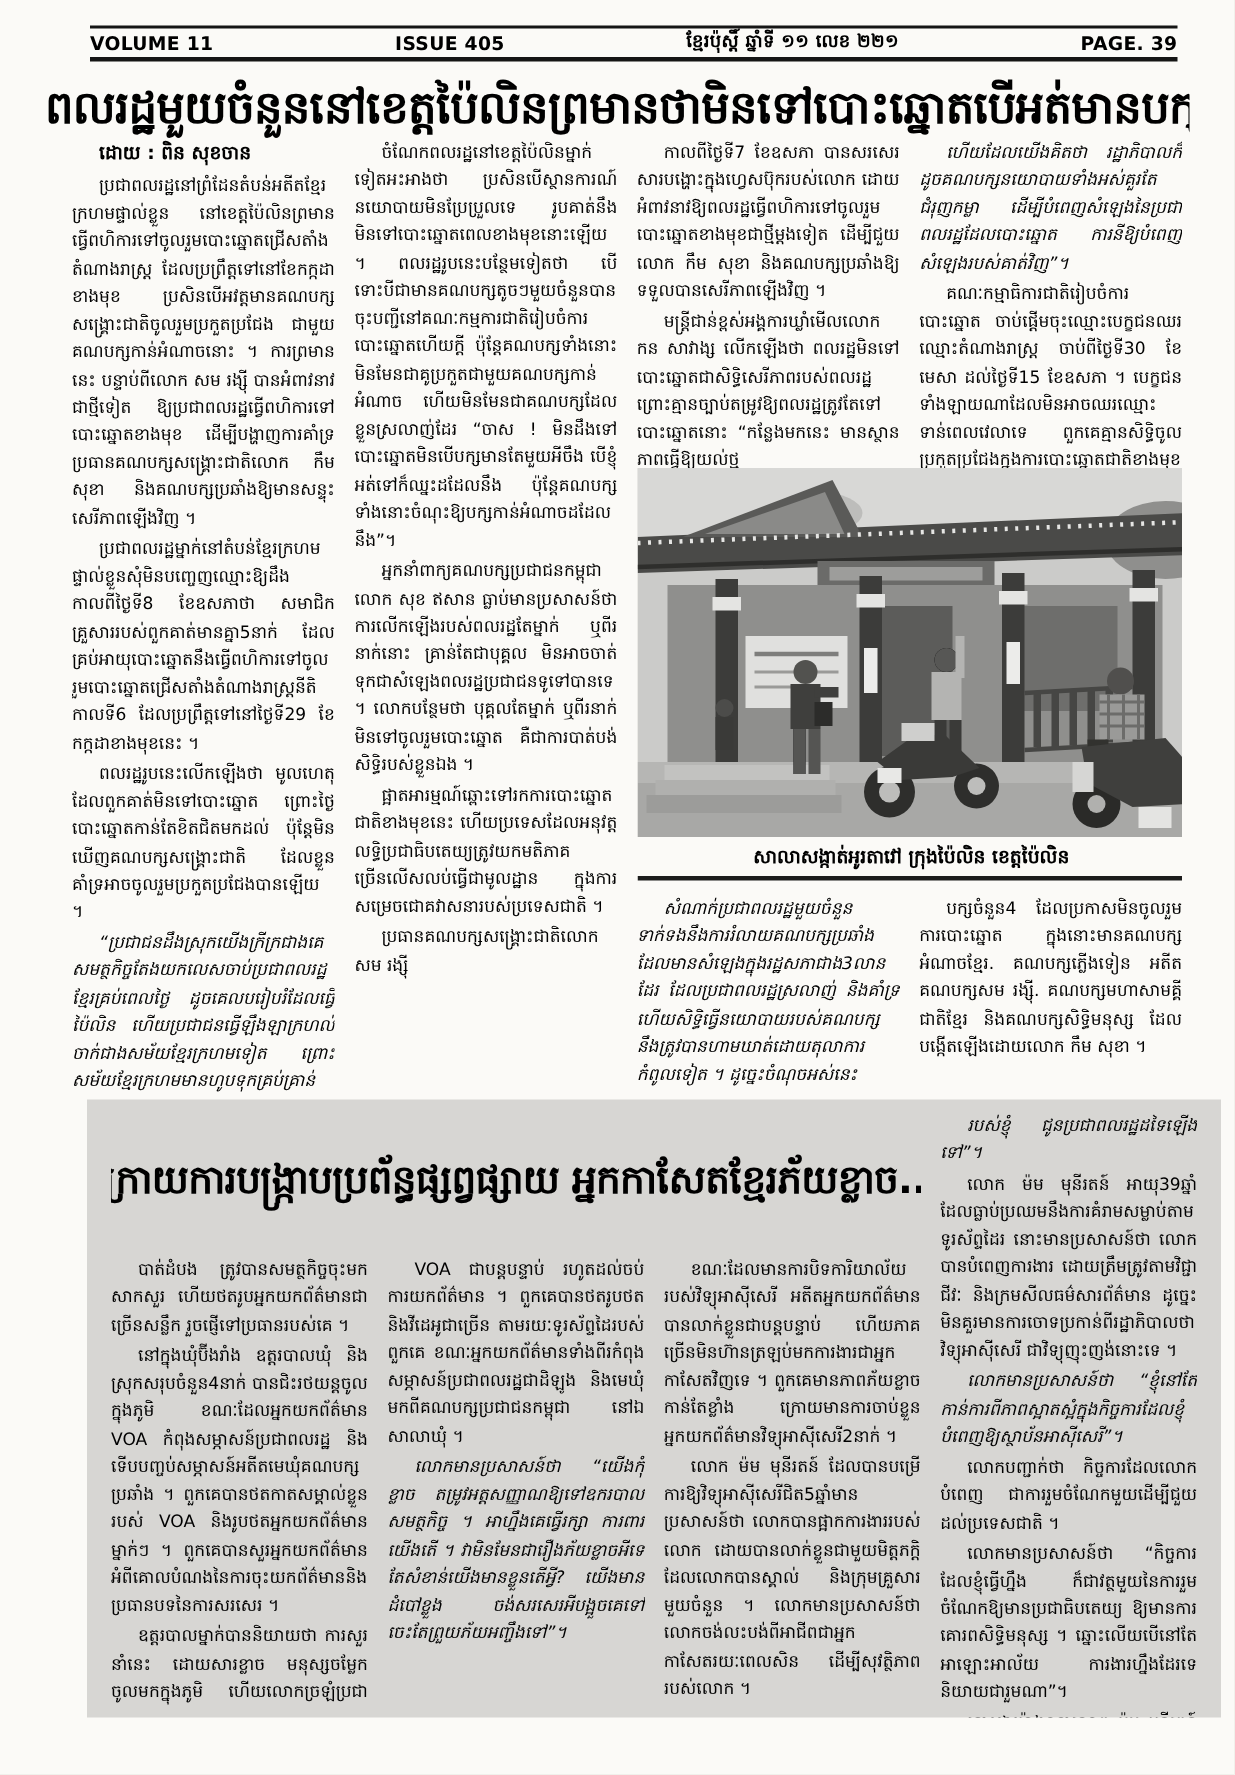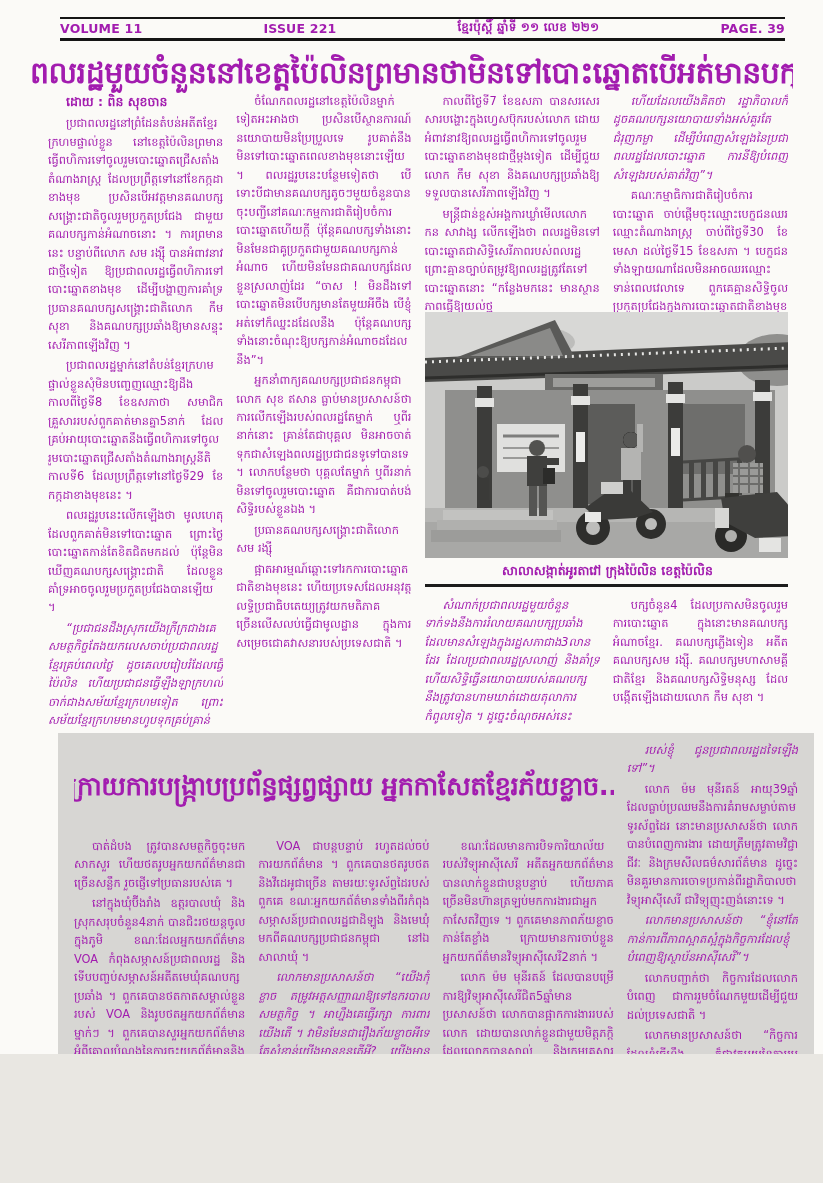--- a/index.html
+++ b/index.html
@@ -1,18 +1,18 @@
 <!DOCTYPE html>
 <html><head>
 <meta charset="utf-8">
 <style>
   html,body{margin:0;padding:0;background:#e9e7e2;}
   .page{
-    position:relative;width:823px;height:1054px;margin:0 auto;
-    background:#fbfaf7;color:#a21caf;overflow:hidden;
+    position:relative;width:823px;height:1183px;margin:0 auto;
+    background:#fbfaf7;color:#000000;overflow:hidden;
     font-family:"DejaVu Sans","Liberation Sans",sans-serif;
   }
   
   .mast-rule-top{position:absolute;left:60px;top:17px;width:725px;height:2px;background:#151515;}
   .mast-rule-bot{position:absolute;left:60px;top:38px;width:725px;height:3px;background:#151515;}
   .masthead{
     position:absolute;left:60px;top:19px;width:725px;height:18px;
     display:flex;align-items:center;justify-content:space-between;
     font-weight:bold;font-size:12.5px;letter-spacing:.2px;white-space:nowrap;
   }
@@ -68,21 +68,21 @@
   .a2-col4.colblock{max-height:404px;}
 </style>
 </head>
 <body>
 
 <div class="page">
 
   <div class="mast-rule-top"></div>
   <div class="masthead">
     <span>VOLUME 11</span>
-    <span>ISSUE 221</span>
+    <span>ISSUE 405</span>
     <span class="kh">ខ្មែរប៉ុស្តិ៍ ឆ្នាំទី ១១ លេខ ២២១</span>
     <span>PAGE. 39</span>
   </div>
   <div class="mast-rule-bot"></div>
 
   <div class="headline1">ពលរដ្ឋមួយចំនួននៅខេត្តប៉ៃលិនព្រមានថាមិនទៅបោះឆ្នោតបើអត់មានបក្សប្រឆាំង</div>
 
   <div class="a1-grid">
 
     <div class="colblock a1-col1">
@@ -91,22 +91,22 @@
           <p>ប្រជាពលរដ្ឋនៅព្រំដែនតំបន់អតីតខ្មែរក្រហមផ្ទាល់ខ្លួន នៅខេត្តប៉ៃលិនព្រមានធ្វើពហិការទៅចូលរួមបោះឆ្នោតជ្រើសតាំងតំណាងរាស្ត្រ ដែលប្រព្រឹត្តទៅនៅខែកក្កដាខាងមុខ ប្រសិនបើអវត្តមានគណបក្សសង្គ្រោះជាតិចូលរួមប្រកួតប្រជែង ជាមួយគណបក្សកាន់អំណាចនោះ ។ ការព្រមាននេះ បន្ទាប់ពីលោក សម រង្ស៊ី បានអំពាវនាវជាថ្មីទៀត ឱ្យប្រជាពលរដ្ឋធ្វើពហិការទៅបោះឆ្នោតខាងមុខ ដើម្បីបង្ហាញការគាំទ្រប្រធានគណបក្សសង្គ្រោះជាតិលោក កឹម សុខា និងគណបក្សប្រឆាំងឱ្យមានសន្ទុះសេរីភាពឡើងវិញ ។</p>
           <p>ប្រជាពលរដ្ឋម្នាក់នៅតំបន់ខ្មែរក្រហមផ្ទាល់ខ្លួនសុំមិនបញ្ចេញឈ្មោះឱ្យដឹង កាលពីថ្ងៃទី8 ខែឧសភាថា សមាជិកគ្រួសាររបស់ពួកគាត់មានគ្នា5នាក់ ដែលគ្រប់អាយុបោះឆ្នោតនឹងធ្វើពហិការទៅចូលរួមបោះឆ្នោតជ្រើសតាំងតំណាងរាស្ត្រនីតិកាលទី6 ដែលប្រព្រឹត្តទៅនៅថ្ងៃទី29 ខែកក្កដាខាងមុខនេះ ។</p>
           <p>ពលរដ្ឋរូបនេះលើកឡើងថា មូលហេតុដែលពួកគាត់មិនទៅបោះឆ្នោត ព្រោះថ្ងៃបោះឆ្នោតកាន់តែខិតជិតមកដល់ ប៉ុន្តែមិនឃើញគណបក្សសង្គ្រោះជាតិ ដែលខ្លួនគាំទ្រអាចចូលរួមប្រកួតប្រជែងបានឡើយ ។</p>
           <p class="italic">“ប្រជាជនដឹងស្រុកយើងក្រីក្រជាងគេ សមត្ថកិច្ចតែងយកលេសចាប់ប្រជាពលរដ្ឋខ្មែរគ្រប់ពេលថ្ងៃ ដូចគេលបរៀបរំដែលធ្វើប៉ៃលិន ហើយប្រជាជនធ្វើឡឹងឡាក្រហល់ចាក់ជាងសម័យខ្មែរក្រហមទៀត ព្រោះសម័យខ្មែរក្រហមមានហូបទុកគ្រប់គ្រាន់ ឫយអត់មានជំពាក់គេ សម័យនេះជំពាក់គេវ័ណ្ឌក”។</p>
         </div>
     </div>
 
     <div class="colblock a1-col2">
         <p>ចំណែកពលរដ្ឋនៅខេត្តប៉ៃលិនម្នាក់ទៀតអះអាងថា ប្រសិនបើស្ថានការណ៍នយោបាយមិនប្រែប្រួលទេ រូបគាត់នឹងមិនទៅបោះឆ្នោតពេលខាងមុខនោះឡើយ ។ ពលរដ្ឋរូបនេះបន្ថែមទៀតថា បើទោះបីជាមានគណបក្សតូចៗមួយចំនួនបានចុះបញ្ជីនៅគណៈកម្មការជាតិរៀបចំការបោះឆ្នោតហើយក្ដី ប៉ុន្តែគណបក្សទាំងនោះមិនមែនជាគូប្រកួតជាមួយគណបក្សកាន់អំណាច ហើយមិនមែនជាគណបក្សដែលខ្លួនស្រលាញ់ដែរ “ចាស ! មិនដឹងទៅបោះឆ្នោតមិនបើបក្សមានតែមួយអីចឹង បើខ្ញុំអត់ទៅក៏ឈ្នះដដែលនឹង ប៉ុន្តែគណបក្សទាំងនោះចំណុះឱ្យបក្សកាន់អំណាចដដែលនឹង”។</p>
         <p>អ្នកនាំពាក្យគណបក្សប្រជាជនកម្ពុជាលោក សុខ ឥសាន ធ្លាប់មានប្រសាសន៍ថា ការលើកឡើងរបស់ពលរដ្ឋតែម្នាក់ ឬពីរនាក់នោះ គ្រាន់តែជាបុគ្គល មិនអាចចាត់ទុកជាសំឡេងពលរដ្ឋប្រជាជនទូទៅបានទេ ។ លោកបន្ថែមថា បុគ្គលតែម្នាក់ ឬពីរនាក់មិនទៅចូលរួមបោះឆ្នោត គឺជាការបាត់បង់សិទ្ធិរបស់ខ្លួនឯង ។</p>
+        <p>ផ្អាតអារម្មណ៍ឆ្ពោះទៅរកការបោះឆ្នោតជាតិខាងមុខនេះ ហើយប្រទេសដែលអនុវត្តលទ្ធិប្រជាធិបតេយ្យត្រូវយកមតិភាគច្រើនលើសលប់ធ្វើជាមូលដ្ឋាន ក្នុងការសម្រេចជោគវាសនារបស់ប្រទេសជាតិ ។</p>
         <p>ប្រធានគណបក្សសង្គ្រោះជាតិលោក សម រង្ស៊ី</p>
-        <p>ផ្អាតអារម្មណ៍ឆ្ពោះទៅរកការបោះឆ្នោតជាតិខាងមុខនេះ ហើយប្រទេសដែលអនុវត្តលទ្ធិប្រជាធិបតេយ្យត្រូវយកមតិភាគច្រើនលើសលប់ធ្វើជាមូលដ្ឋាន ក្នុងការសម្រេចជោគវាសនារបស់ប្រទេសជាតិ ។</p>
       </div>
 
     <div class="colblock a1-col3top">
         <p>កាលពីថ្ងៃទី7 ខែឧសភា បានសរសេរសារបង្ហោះក្នុងហ្វេសប៊ុករបស់លោក ដោយអំពាវនាវឱ្យពលរដ្ឋធ្វើពហិការទៅចូលរួមបោះឆ្នោតខាងមុខជាថ្មីម្ដងទៀត ដើម្បីជួយលោក កឹម សុខា និងគណបក្សប្រឆាំងឱ្យទទួលបានសេរីភាពឡើងវិញ ។</p>
         <p>មន្ត្រីជាន់ខ្ពស់អង្គការឃ្លាំមើលលោក កន សាវាង្ស លើកឡើងថា ពលរដ្ឋមិនទៅបោះឆ្នោតជាសិទ្ធិសេរីភាពរបស់ពលរដ្ឋ ព្រោះគ្មានច្បាប់តម្រូវឱ្យពលរដ្ឋត្រូវតែទៅបោះឆ្នោតនោះ “កន្លែងមកនេះ មានស្ថានភាពធ្វើឱ្យយល់ថ្ម</p>
       </div>
 
     <div class="colblock a1-col4top">
         <p class="italic">ហើយដែលយើងគិតថា រដ្ឋាភិបាលក៏ដូចគណបក្សនយោបាយទាំងអស់គួរតែជំរុញកម្លា ដើម្បីបំពេញសំឡេងនៃប្រជាពលរដ្ឋដែលបោះឆ្នោត ការនីឱ្យបំពេញសំឡេងរបស់គាត់វិញ”។</p>
         <p>គណៈកម្មាធិការជាតិរៀបចំការបោះឆ្នោត ចាប់ផ្ដើមចុះឈ្មោះបេក្ខជនឈរឈ្មោះតំណាងរាស្ត្រ ចាប់ពីថ្ងៃទី30 ខែមេសា ដល់ថ្ងៃទី15 ខែឧសភា ។ បេក្ខជនទាំងឡាយណាដែលមិនអាចឈរឈ្មោះទាន់ពេលវេលាទេ ពួកគេគ្មានសិទ្ធិចូលប្រកួតប្រជែងក្នុងការបោះឆ្នោតជាតិខាងមុខឡើយ ។ គិតត្រឹមថ្ងៃទី8 ខែឧសភា មានគណ-</p>

